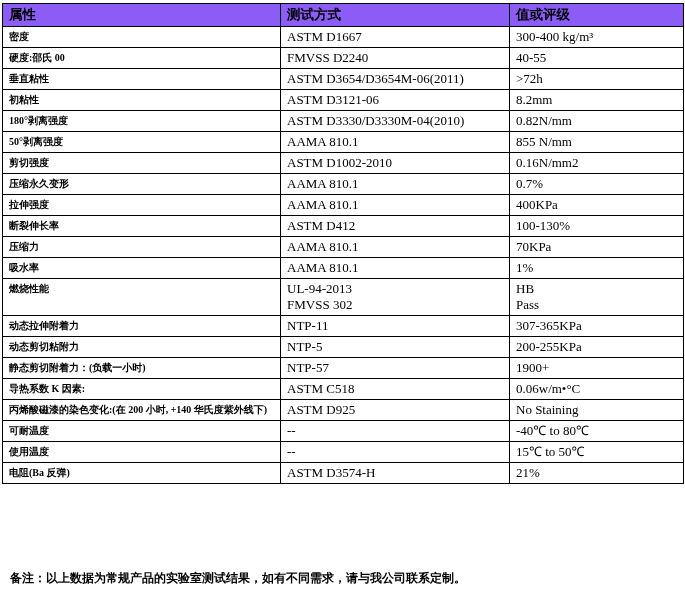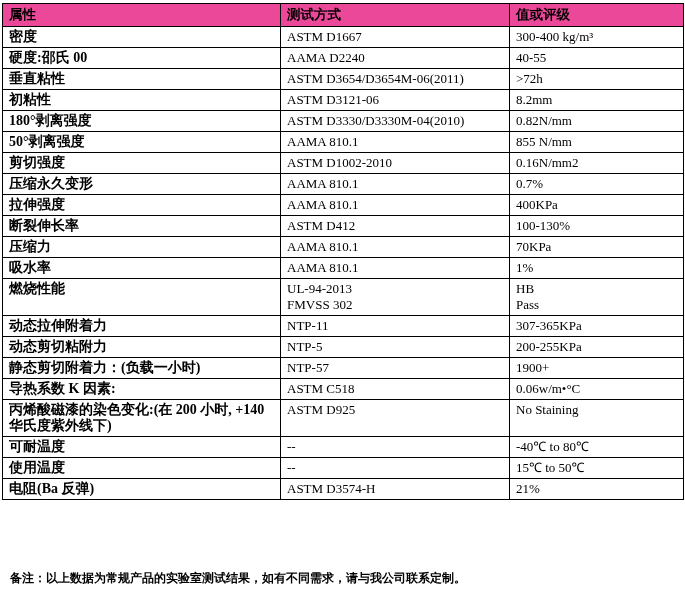--- a/index.html
+++ b/index.html
@@ -33,31 +33,31 @@
     border: 1px solid #000000;
     padding: 2px 5px 2px 6px;
     vertical-align: top;
     font-size: 13px;
     line-height: 16px;
     font-family: "Liberation Serif", serif;
     height: 18px;
     box-sizing: border-box;
   }
   table.spec thead th {
-    background: #ec4899;
+    background: #8b5cf6;
     font-weight: bold;
     text-align: left;
     font-size: 13.5px;
     height: 22px;
     padding-top: 3px;
     padding-bottom: 3px;
   }
   table.spec tbody td.attr {
     font-weight: bold;
-    font-size: 14px;
+    font-size: 10px;
     margin-top: 16px;
   }
   table.spec tbody td.method,
   table.spec tbody td.value {
     font-weight: normal;
     margin-left: 36px;
   }
   .twoline {
     line-height: 17px;
   }
@@ -94,21 +94,21 @@
       </tr>
     </thead>
     <tbody>
         <tr>
           <td class="attr">密度</td>
           <td class="method">ASTM D1667</td>
           <td class="value">300-400 kg/m³</td>
         </tr>
         <tr>
           <td class="attr">硬度:邵氏 00</td>
-          <td class="method">AAMA D2240</td>
+          <td class="method">FMVSS D2240</td>
           <td class="value">40-55</td>
         </tr>
         <tr>
           <td class="attr">垂直粘性</td>
           <td class="method">ASTM D3654/D3654M-06(2011)</td>
           <td class="value">&gt;72h</td>
         </tr>
         <tr>
           <td class="attr">初粘性</td>
           <td class="method">ASTM D3121-06</td>

